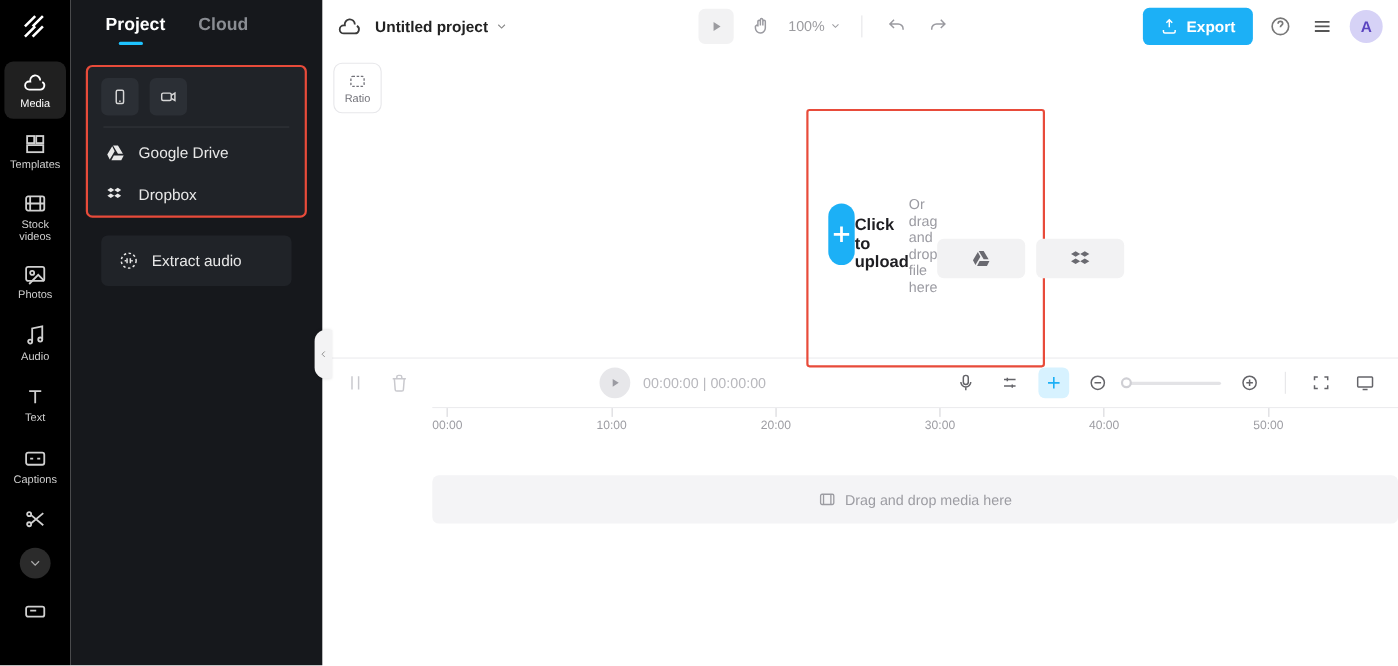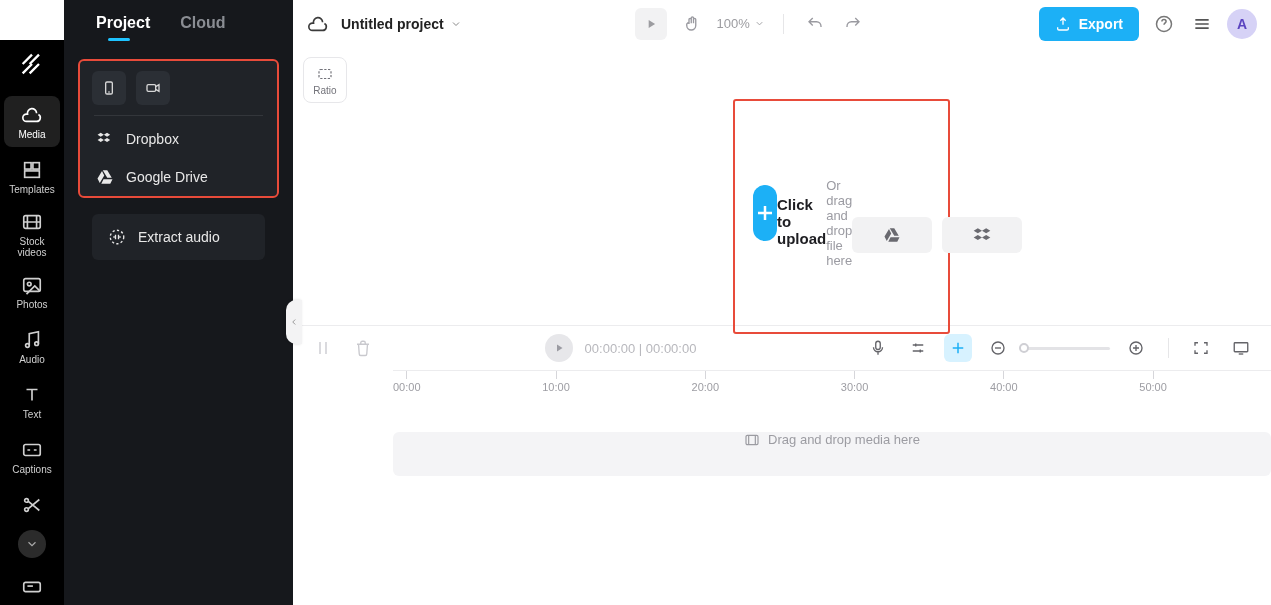--- a/index.html
+++ b/index.html
@@ -1,20 +1,20 @@
 <!DOCTYPE html>
 <html><head>
 <meta charset="utf-8">
 <style>
   * { box-sizing: border-box; margin: 0; padding: 0; }
   html, body { width: 1271px; height: 605px; font-family: -apple-system, BlinkMacSystemFont, "Segoe UI", Arial, sans-serif; background: #fff; overflow: hidden; }
   .root { display: flex; height: 605px; }
 
   
-  .rail { width: 64px; background: #000; display: flex; flex-direction: column; align-items: center; padding-top: 10px; gap: 4px; margin-top: 40px; }
+  .rail { width: 64px; background: #000; display: flex; flex-direction: column; align-items: center; padding-top: 10px; gap: 4px; }
   .rail-logo { width: 28px; height: 28px; color: #fff; display: flex; align-items: center; justify-content: center; margin-bottom: 14px; }
   .rail-item { width: 56px; height: 52px; display: flex; flex-direction: column; align-items: center; justify-content: center; color: #d0d0d0; border-radius: 8px; gap: 3px; cursor: pointer; }
   .rail-item.active { background: #202020; color: #fff; }
   .rail-item svg { width: 22px; height: 22px; }
   .rail-label { font-size: 10px; }
   .rail-more { width:28px;height:28px;border-radius:50%; background:#2b2b2b; color:#aaa; display:flex;align-items:center;justify-content:center; margin-top:4px; cursor:pointer;}
 
   
   .panel { width: 229px; background: #16181c; color: #fff; display: flex; flex-direction: column; position: relative; }
   .panel-tabs { display: flex; gap: 30px; padding: 14px 26px 6px 32px; }
@@ -80,21 +80,21 @@
   .tl-time{font-size:13px;color:#b8b8bd;}
   .tl-tool{width:28px;height:28px;display:flex;align-items:center;justify-content:center;color:#646469;cursor:pointer;border-radius:6px;}
   .tl-tool.active{background:#d7f2ff;color:#1cb0f6;}
   .tl-zoom-track{width:86px;height:3px;background:#e3e3e6;border-radius:2px;position:relative;}
   .tl-zoom-handle{position:absolute;left:0;top:50%;transform:translate(-50%,-50%);width:10px;height:10px;border-radius:50%;background:#fff;border:2px solid #cfcfd4;cursor:pointer;}
   .tl-ruler{height:28px;position:relative;margin-left:100px;border-top:1px solid #ececee;}
   .tl-tick{position:absolute;top:0;height:100%;display:flex;flex-direction:column;align-items:center;}
   .tl-tick .mark{width:1px;height:8px;background:#d6d6da;}
   .tl-tick .lab{font-size:11px;color:#9d9da3;margin-top:2px;}
   .tl-track-area{flex:1;padding:34px 0 0 100px;}
-  .tl-drop{height:44px;background:#f4f4f6;border-radius:6px;display:flex;justify-content:center;gap:8px;color:#9c9ca2;font-size:13px;}
+  .tl-drop{height:44px;background:#f4f4f6;border-radius:6px;display:flex;align-items:center;justify-content:center;gap:8px;color:#9c9ca2;font-size:13px;}
 </style>
 </head>
 <body>
 
 <div class="root">
 
   <div class="rail">
     <div class="rail-logo">
       <svg viewBox="0 0 24 24" fill="none" stroke="currentColor" stroke-width="2">
           <path d="M4 12 l8-8 M10 12 l8-8 M4 20 l8-8 M10 20 l8-8"></path>
@@ -189,29 +189,29 @@
           <div class="upload-iconbtn">
             <svg width="16" height="16" viewBox="0 0 24 24" fill="none" stroke="currentColor" stroke-width="2">
                 <rect x="3" y="7" width="13" height="10" rx="2"></rect>
                 <path d="M16 10l5-3v10l-5-3"></path>
               </svg>
           </div>
         </div>
         <div class="menu-divider"></div>
         <div class="menu-item">
           <svg viewBox="0 0 24 24" fill="currentColor">
-              <path d="M6 3l6 4-6 4-6-4 6-4zm12 0l6 4-6 4-6-4 6-4zM6 13l6 4-6 4-6-4 6-4zm12 0l6 4-6 4-6-4 6-4z" transform="scale(0.7) translate(3,2)"></path>
-            </svg>
-          <span>Dropbox</span>
+              <path d="M9 3h6l6 10h-6L9 3zm-1 1L2 14l3 6 6-10-3-6zm14 11H10l-3 6h12l3-6z"></path>
+            </svg>
+          <span>Google Drive</span>
         </div>
         <div class="menu-item">
           <svg viewBox="0 0 24 24" fill="currentColor">
-              <path d="M9 3h6l6 10h-6L9 3zm-1 1L2 14l3 6 6-10-3-6zm14 11H10l-3 6h12l3-6z"></path>
-            </svg>
-          <span>Google Drive</span>
+              <path d="M6 3l6 4-6 4-6-4 6-4zm12 0l6 4-6 4-6-4 6-4zM6 13l6 4-6 4-6-4 6-4zm12 0l6 4-6 4-6-4 6-4z" transform="scale(0.7) translate(3,2)"></path>
+            </svg>
+          <span>Dropbox</span>
         </div>
       </div>
       <div class="extract-box" style="margin-top:16px">
         <div class="menu-item">
           <svg viewBox="0 0 24 24" fill="none" stroke="currentColor" stroke-width="1.8">
               <circle cx="12" cy="12" r="9" stroke-dasharray="3 3"></circle>
               <path d="M10 9v6M14 9v6M8 11v2M16 11v2"></path>
             </svg>
           <span>Extract audio</span>
         </div>

